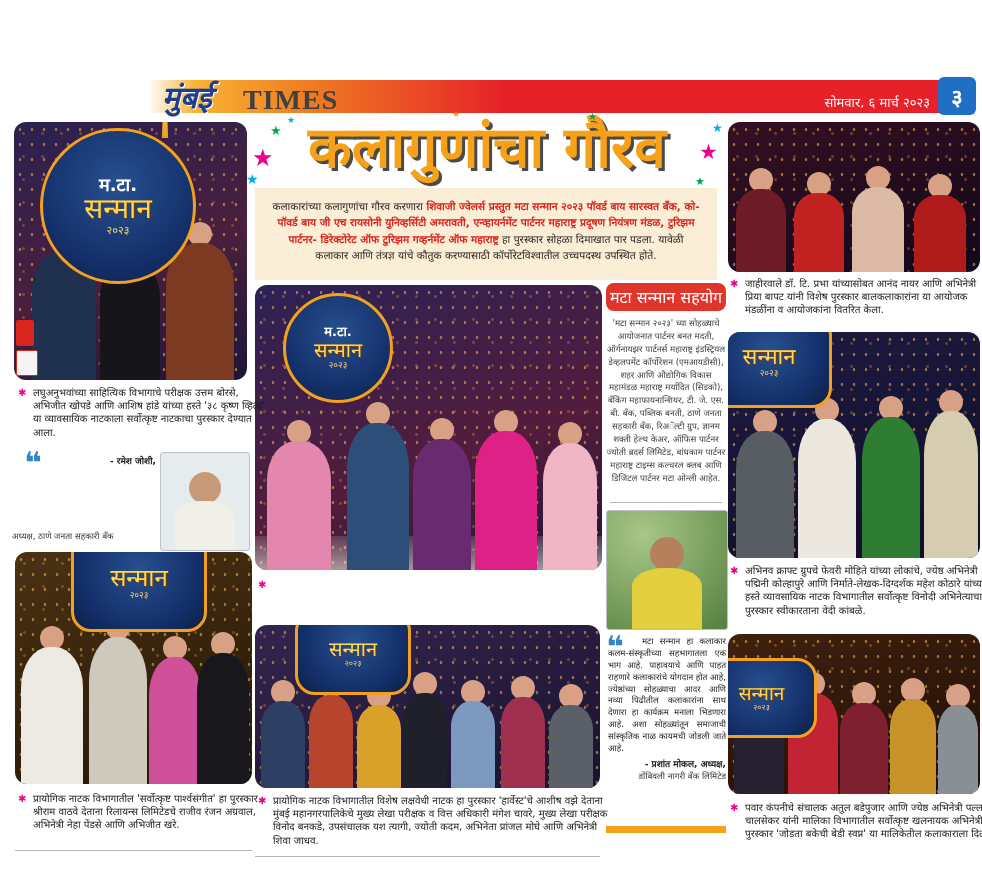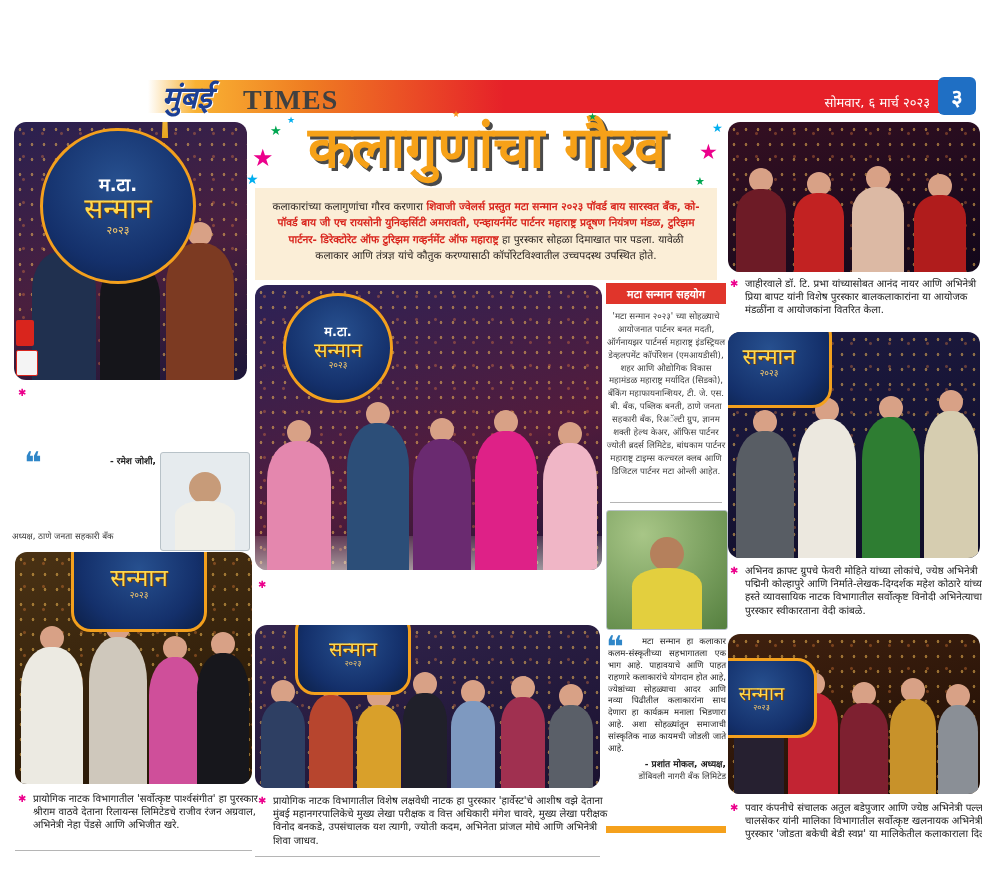--- a/index.html
+++ b/index.html
@@ -64,22 +64,22 @@
   .quote{position:absolute;}
   .q-mark{position:absolute;left:0;top:-4px;font-size:30px;color:#2f86c8;font-weight:bold;line-height:1;}
   .q-text{margin-left:2px;text-indent:34px;font-size:9px;line-height:1.4;color:#222;text-align:justify;}
   .q-name{font-size:9px;font-weight:bold;color:#222;text-align:right;margin-top:2px;}
   .q-role{font-size:8.5px;color:#333;text-align:right;}
 
   .portrait{position:absolute;border:1px solid #b8c2c8;border-radius:3px;overflow:hidden;}
 
   
   .sahyog{position:absolute;left:606px;top:283px;width:120px;}
-  .sahyog-title{background:#e0352b;color:#fff;font-size:11px;font-weight:bold;text-align:center;
-    padding:3px 2px;border-radius:0;}
+  .sahyog-title{background:#e0352b;color:#fff;font-size:16px;font-weight:normal;text-align:center;
+    padding:3px 2px;border-radius:8px;}
   .sahyog-body{margin-top:6px;font-size:8.6px;line-height:1.5;color:#3a3a3a;text-align:center;}
 
   .rule{position:absolute;height:1px;background:#b5b5b5;}
   .orange-bar{position:absolute;background:#f5a11c;}
 </style>
 </head>
 <body>
 
 <div class="page">
 
@@ -188,20 +188,21 @@
     <div class="person" style="left:210px;width:40px;height:110px;--cloth:#8a8f96;"></div>
   </div>
 
   <div class="caption" style="left:730px;top:801px;width:248px;">
     <span class="star-bullet">✱</span>
     <span>पवार कंपनीचे संचालक अतुल बडेपुजार आणि ज्येष्ठ अभिनेत्री पल्लवी चालसेकर यांनी मालिका विभागातील सर्वोत्कृष्ट खलनायक अभिनेत्रीचा पुरस्कार 'जोडता बकेची बेडी स्वप्न' या मालिकेतील कलाकाराला दिला.</span>
   </div>
 
   <div class="caption" style="left:18px;top:386px;width:232px;">
     <span class="star-bullet">✱</span>
+    <span>लघुअनुभवांच्या साहित्यिक विभागाचे परीक्षक उत्तम बोरसे, अभिजीत खोपडे आणि आशिष हांडे यांच्या हस्ते '३८ कृष्ण व्हिला' या व्यावसायिक नाटकाला सर्वोत्कृष्ट नाटकाचा पुरस्कार देण्यात आला.</span>
   </div>
 
   <div class="quote" style="left:24px;top:452px;width:132px;">
     <span class="q-mark">❝</span>
     <div class="q-name">- रमेश जोशी,</div>
   </div>
   <div class="q-role" style="position:absolute;left:12px;top:530px;width:210px;text-align:left;">अध्यक्ष, ठाणे जनता सहकारी बँक</div>
 
   <div class="portrait" style="left:160px;top:452px;width:88px;height:97px;background:#e6ebee;">
     <div class="person" style="left:14px;width:60px;height:78px;--hd:32px;--skin:#c79b79;--cloth:#f0efe8;"></div>

